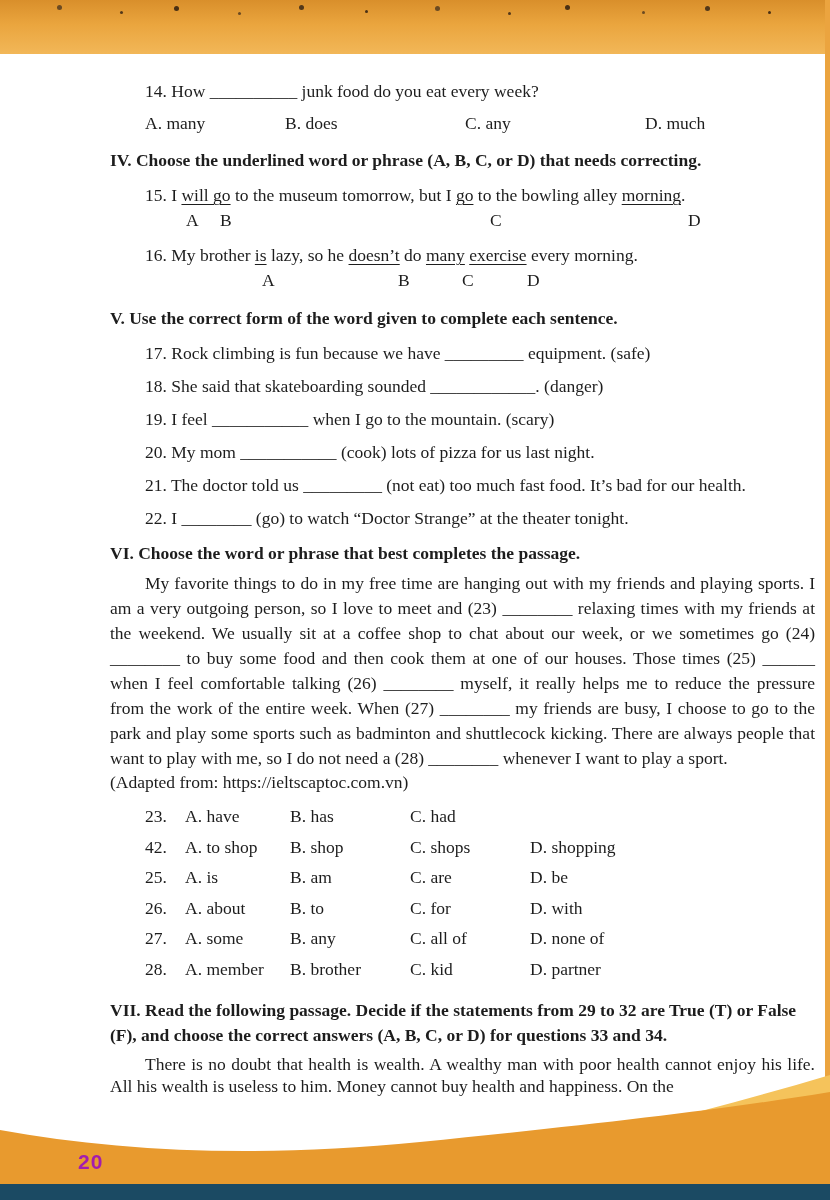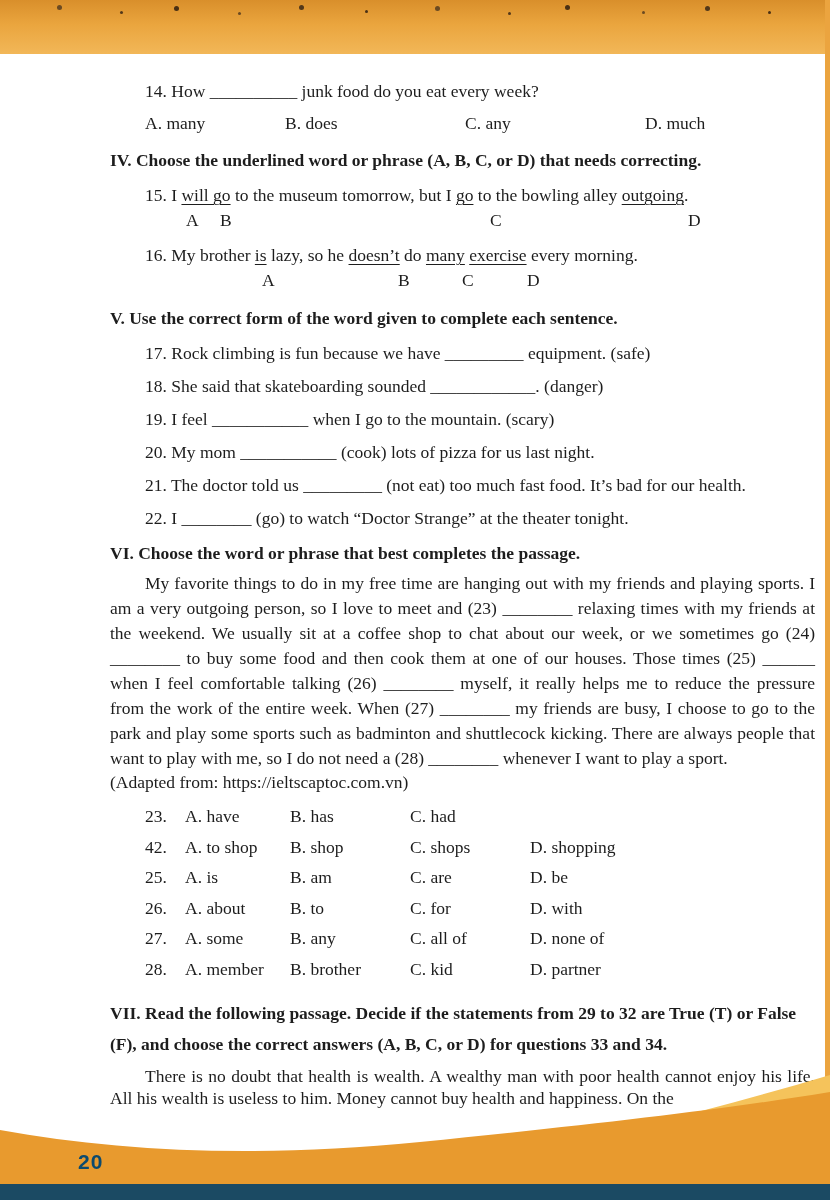--- a/index.html
+++ b/index.html
@@ -26,21 +26,21 @@
 
   .content { position:absolute; top:54px; left:0; right:0; padding:26px 15px 0 110px; }
 
   p { margin:0; }
   .q { font-size:17.5px; line-height:22px; margin-left:35px; }
   .mt12 { margin-top:12px; }
   .mt11 { margin-top:11px; }
 
   .heading { font-weight:bold; font-size:17.5px; line-height:24px; margin:14px 0 0 0; }
   .heading.tight { margin-top:12px; }
-  .heading.vii { line-height:31px; }
+  .heading.vii { line-height:25px; }
 
   .opt-row {
     display:grid; grid-template-columns:140px 180px 180px auto;
     margin:10px 0 0 35px; font-size:17.5px; line-height:22px;
   }
 
   .label-row { position:relative; height:22px; margin-top:4px; font-size:17.5px; }
   .label-row span { position:absolute; top:0; }
 
   .u { text-decoration:underline; text-underline-offset:3px; text-decoration-thickness:1px; }
@@ -58,21 +58,21 @@
   }
 
   .vii-passage {
     margin:5px 0 0 0; font-size:17.5px; line-height:22px;
     text-align:justify; text-indent:35px;
   }
 
   
   .footer-svg { position:absolute; left:0; bottom:0; width:830px; height:150px; display:block; }
   .page-num {
-    position:absolute; left:78px; bottom:26px; color:#0c4a6e;
+    position:absolute; left:78px; bottom:26px; color:#a21caf;
     font-family:"Liberation Sans", sans-serif; font-weight:bold;
     font-size:21px; letter-spacing:1px;
   }
 </style>
 </head>
 <body>
 
 <div class="page">
 
   <div class="top-band">
@@ -85,21 +85,21 @@
     <p class="q">14. How __________ junk food do you eat every week?</p>
     <div class="opt-row">
       <span>A. many</span>
       <span>B. does</span>
       <span>C. any</span>
       <span>D. much</span>
     </div>
 
     <p class="heading">IV. Choose the underlined word or phrase (A, B, C, or D) that needs correcting.</p>
 
-    <p class="q mt12"><span>15. I </span><span class="u">will go</span><span> to the museum tomorrow, but I </span><span class="u">go</span><span> to the bowling alley </span><span class="u">outgoing</span><span>.</span></p>
+    <p class="q mt12"><span>15. I </span><span class="u">will go</span><span> to the museum tomorrow, but I </span><span class="u">go</span><span> to the bowling alley </span><span class="u">morning</span><span>.</span></p>
     <div class="label-row">
       <span style="left:76px">A</span>
       <span style="left:110px">B</span>
       <span style="left:380px">C</span>
       <span style="left:578px">D</span>
     </div>
 
     <p class="q mt12"><span>16. My brother </span><span class="u">is</span><span> lazy, so he </span><span class="u">doesn’t</span><span> do </span><span class="u">many</span><span> </span><span class="u">exercise</span><span> every morning.</span></p>
     <div class="label-row">
       <span style="left:152px">A</span>

